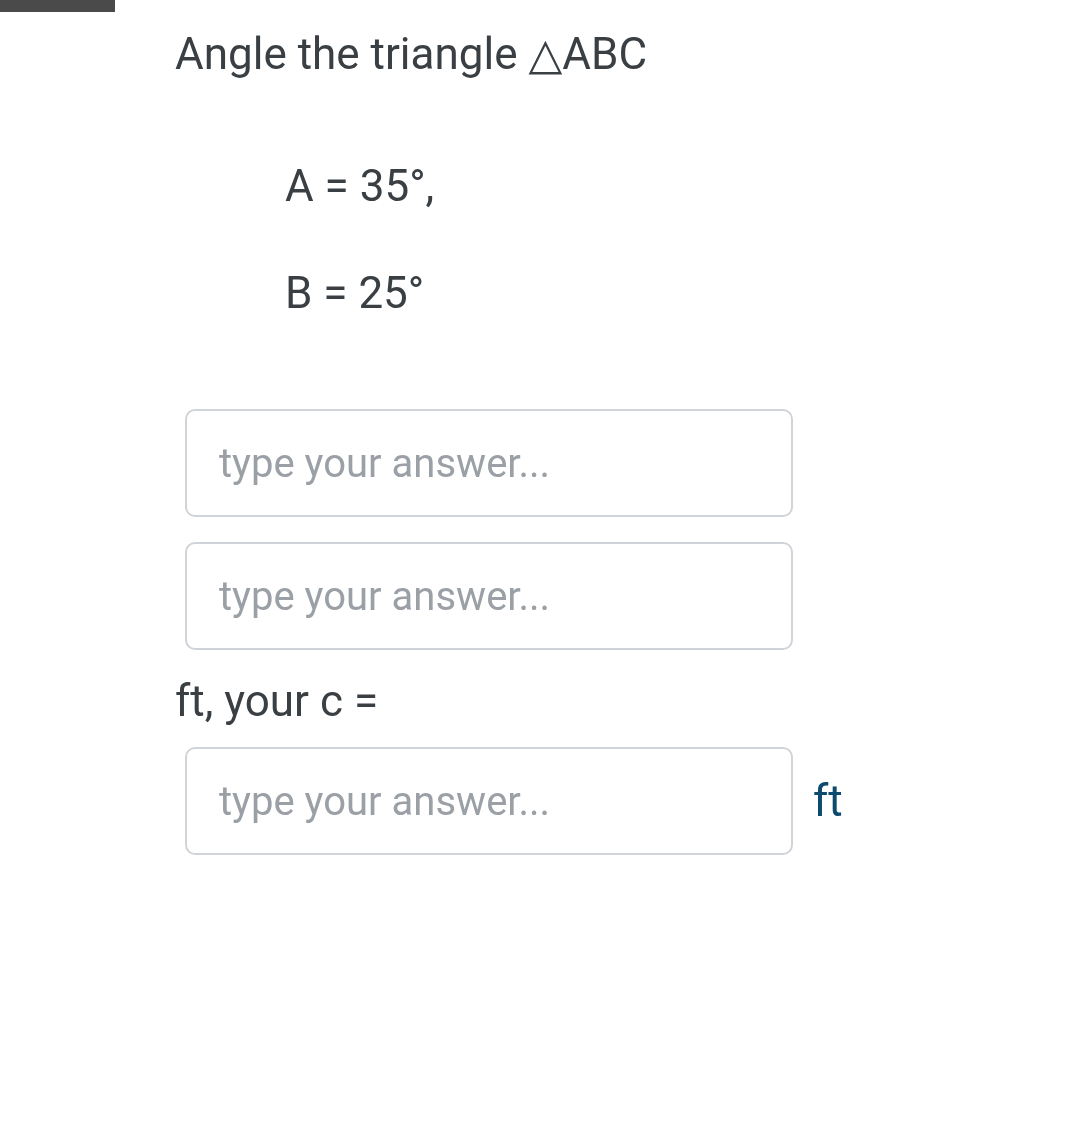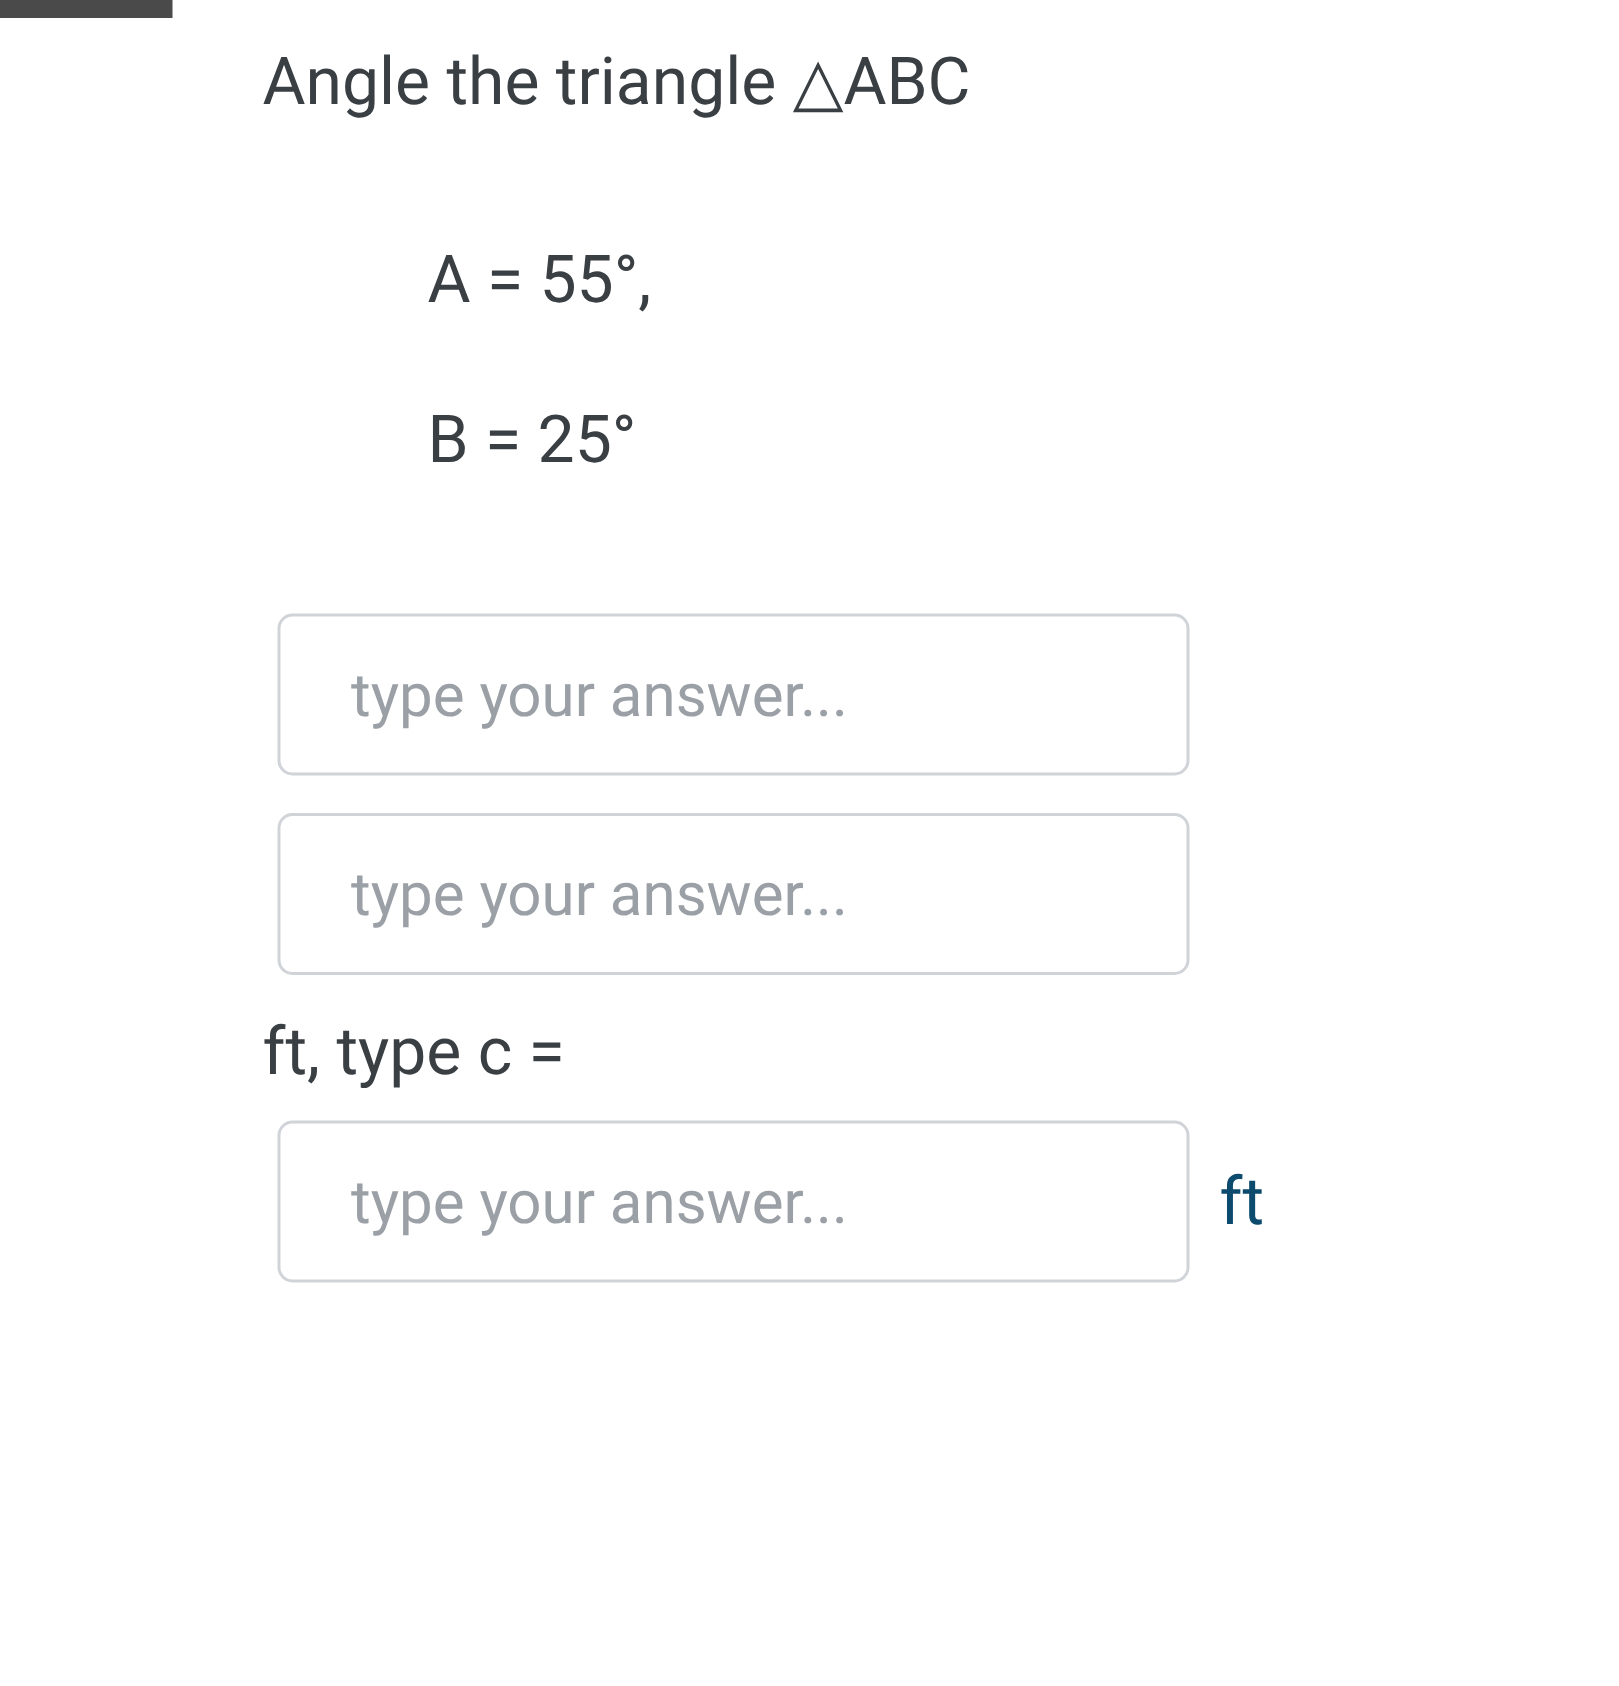--- a/index.html
+++ b/index.html
@@ -65,21 +65,21 @@
       align-items: center;
       gap: 20px;
       margin-bottom: 25px;
     }
     .answer-input {
       width: 608px;
       height: 108px;
       border: 2px solid #d0d4d8;
       border-radius: 10px;
       font-size: 40px;
-      padding: 0 47px;
+      padding: 0 32px;
       color: #3a3f44;
       font-family: inherit;
       outline: none;
       margin-left: 10px;
     }
     .answer-input::placeholder {
       color: #9aa0a6;
       font-weight: 400;
     }
     .unit-after {
@@ -93,35 +93,35 @@
 
 <div class="top-bar"></div>
 
 <div class="content">
 
   <div class="title">
     <span>Angle the triangle </span><span class="triangle-symbol">△ABC</span>
   </div>
 
   <div class="given-values">
-    <div class="given-line">A = 55°,</div>
+    <div class="given-line">A = 35°,</div>
     <div class="given-line">B = 25°</div>
   </div>
 
   <div class="answer-section">
 
     <div class="input-row">
       <input type="text" class="answer-input" placeholder="type your answer..." style="">
     </div>
 
     <div class="input-row">
       <input type="text" class="answer-input" placeholder="type your answer..." style="">
     </div>
 
-    <div class="label-text">ft, type c =</div>
+    <div class="label-text">ft, your c =</div>
     <div class="input-row">
       <input type="text" class="answer-input" placeholder="type your answer..." style="">
       <span class="unit-after">ft</span>
     </div>
 
   </div>
 
 </div>
 
 </body></html>

